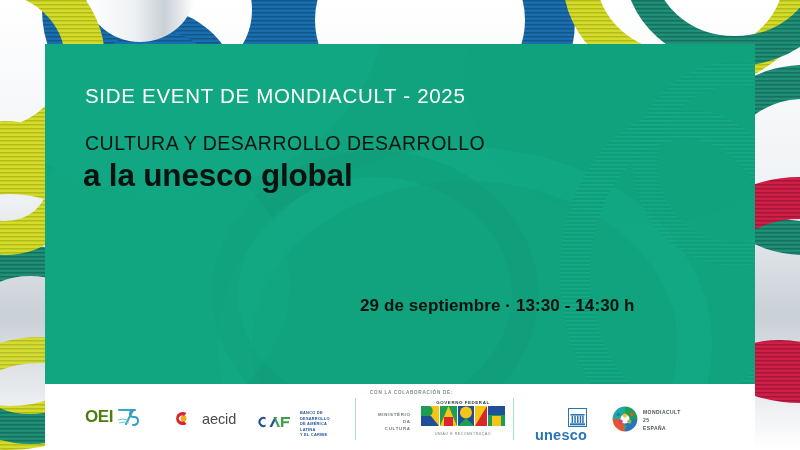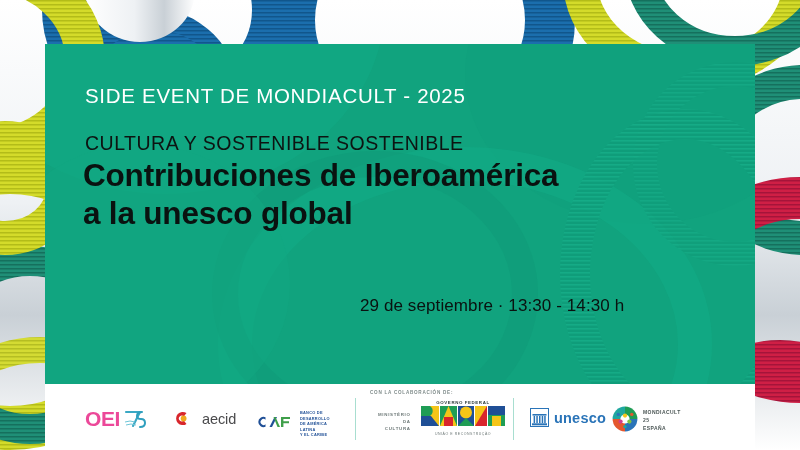--- a/index.html
+++ b/index.html
@@ -59,21 +59,21 @@
   }
 
   .meta {
     position:absolute;
     left:315px; top:252px;
     text-align:left;
   }
   .meta-date {
     color:#0a1210;
     font-size:17px;
-    font-weight:400;
+    font-weight:700;
     letter-spacing:0.1px;
     white-space:nowrap;
     margin-bottom:7px;
   }
   .meta-venue {
     color:#0a1210;
     font-size:17px;
     font-weight:400;
     letter-spacing:0.1px;
     white-space:nowrap;
@@ -101,41 +101,41 @@
     width:1px; height:42px;
     background:#a8ded0;
   }
   .div-1 { left:310px; }
   .div-2 { left:468px; }
 
   .logo-row { position:absolute; top:0; left:0; height:66px; }
 
   
   .oei { position:absolute; left:40px; top:23px; display:flex; align-items:center; gap:4px; }
-  .oei-word { font-size:21px; font-weight:700; color:#ec4899; letter-spacing:-0.4px; }
+  .oei-word { font-size:17px; font-weight:700; color:#4d7c0f; letter-spacing:-0.4px; }
   .oei-75 { position:relative; width:22px; height:20px; }
 
   
   .aecid { position:absolute; left:128px; top:26px; display:flex; align-items:center; gap:12px; }
   .aecid-mark { width:17px; height:17px; position:relative; }
   .aecid-word { font-size:14.5px; font-weight:400; color:#4a4a4c; letter-spacing:-0.1px; }
 
   
   .caf { position:absolute; left:211px; top:26px; display:flex; align-items:center; gap:4px; }
   .caf-lines { font-size:3.9px; font-weight:700; line-height:1.42; color:#1f4f96; letter-spacing:0.25px; }
 
   
   .minc { position:absolute; left:333px; top:27px; font-size:4.4px; font-weight:700;
           line-height:1.6; letter-spacing:0.7px; color:#6d7877; text-align:right; }
   .brasil { position:absolute; left:375px; top:16px; width:86px; }
   .brasil-top { font-size:4.4px; font-weight:700; letter-spacing:0.6px; color:#2b3a39; text-align:center; }
   .brasil-bot { font-size:3.5px; font-weight:400; letter-spacing:0.55px; color:#6d7877; text-align:center; margin-top:1px; }
 
   
-  .unesco { position:absolute; left:485px; top:24px; display:flex; align-items:center; }
+  .unesco { position:absolute; left:485px; top:24px; display:flex; align-items:flex-end;flex-direction:column; }
   .unesco-box { width:19px; height:19px; border:1.6px solid #2a74b8; display:flex; align-items:flex-end; justify-content:center; }
   .unesco-word { font-size:14.5px; font-weight:700; color:#2a74b8; letter-spacing:0.2px; margin-left:5px; }
 
   
   .mondia { position:absolute; left:567px; top:22px; display:flex; align-items:center; gap:5px; }
   .mondia-text { font-size:5px; font-weight:700; line-height:1.55; letter-spacing:0.45px; color:#4b5655; }
 </style>
 </head>
 <body>
 
@@ -223,23 +223,22 @@
         <ellipse cx="420" cy="300" rx="230" ry="180" fill="none" stroke="#13ad86" stroke-width="34" opacity="0.55"></ellipse>
         <ellipse cx="330" cy="250" rx="150" ry="130" fill="none" stroke="#0f9a77" stroke-width="26" opacity="0.5"></ellipse>
         <ellipse cx="640" cy="230" rx="110" ry="150" fill="none" stroke="url(#pstripe)" stroke-width="30" opacity="0.8"></ellipse>
         <ellipse cx="690" cy="120" rx="90" ry="90" fill="none" stroke="url(#pstripe)" stroke-width="24" opacity="0.6"></ellipse>
         <ellipse cx="95" cy="240" rx="150" ry="140" fill="#12a782" opacity="0.5"></ellipse>
       </svg>
     </div>
 
     <div class="panel-content">
       <div class="eyebrow">SIDE EVENT DE MONDIACULT - 2025</div>
-      <div class="kicker">CULTURA Y SOSTENIBLE SOSTENIBLE</div>
+      <div class="kicker">CULTURA Y DESARROLLO DESARROLLO</div>
       <div class="headline">
-        <div>Contribuciones de Iberoamérica</div>
         <div>a la unesco global</div>
       </div>
 
       <div class="meta">
         <div class="meta-date">29 de septiembre · 13:30 - 14:30 h</div>
       </div>
     </div>
   </div>
 
   <div class="footer">

